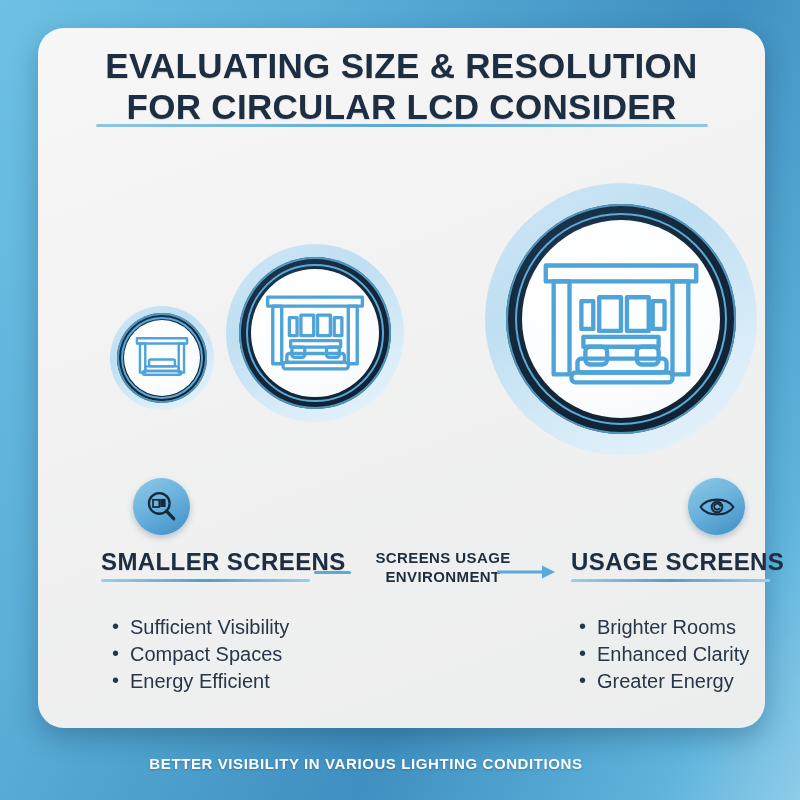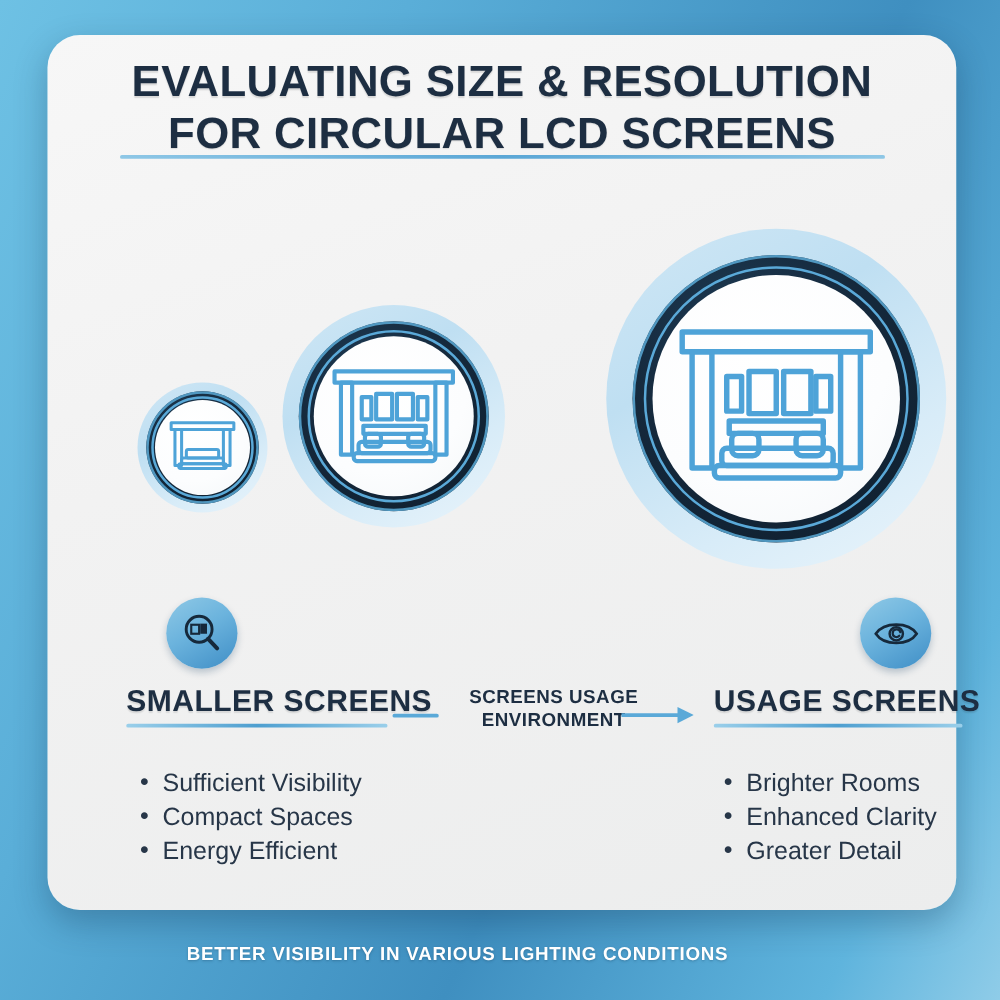--- a/index.html
+++ b/index.html
@@ -132,21 +132,21 @@
     text-shadow:0 1px 2px rgba(20,60,90,.35);
   }
 </style>
 </head>
 <body>
 
 <div class="card">
 
   <div class="title">
     <span>EVALUATING SIZE &amp; RESOLUTION</span>
-    <span class="l2">FOR CIRCULAR LCD SCREENS</span>
+    <span class="l2">FOR CIRCULAR LCD CONSIDER</span>
   </div>
   <div class="title-rule"></div>
 
   <div class="circ halo" id="c-small">
     <div class="ring-dark" style="left:7px;top:7px;width:90px;height:90px;"></div>
     <div class="ring-inner-blue" style="left:11px;top:11px;width:82px;height:82px;"></div>
     <div class="screen-face" style="left:14px;top:14px;width:76px;height:76px;">
       <svg class="room-icon" viewBox="0 0 100 100">
         <g fill="none" stroke="#4ea3d8" stroke-width="3.2" stroke-linejoin="round">
           <rect x="17" y="24" width="66" height="7"></rect>
@@ -241,18 +241,18 @@
 
   <ul class="blist" id="list-left">
     <li>Sufficient Visibility</li>
     <li>Compact Spaces</li>
     <li>Energy Efficient</li>
   </ul>
 
   <ul class="blist" id="list-right">
     <li>Brighter Rooms</li>
     <li>Enhanced Clarity</li>
-    <li>Greater Detail</li>
+    <li>Greater Energy</li>
   </ul>
 
 </div>
 
 <div class="footer">BETTER VISIBILITY IN VARIOUS LIGHTING CONDITIONS</div>
 
 </body></html>

